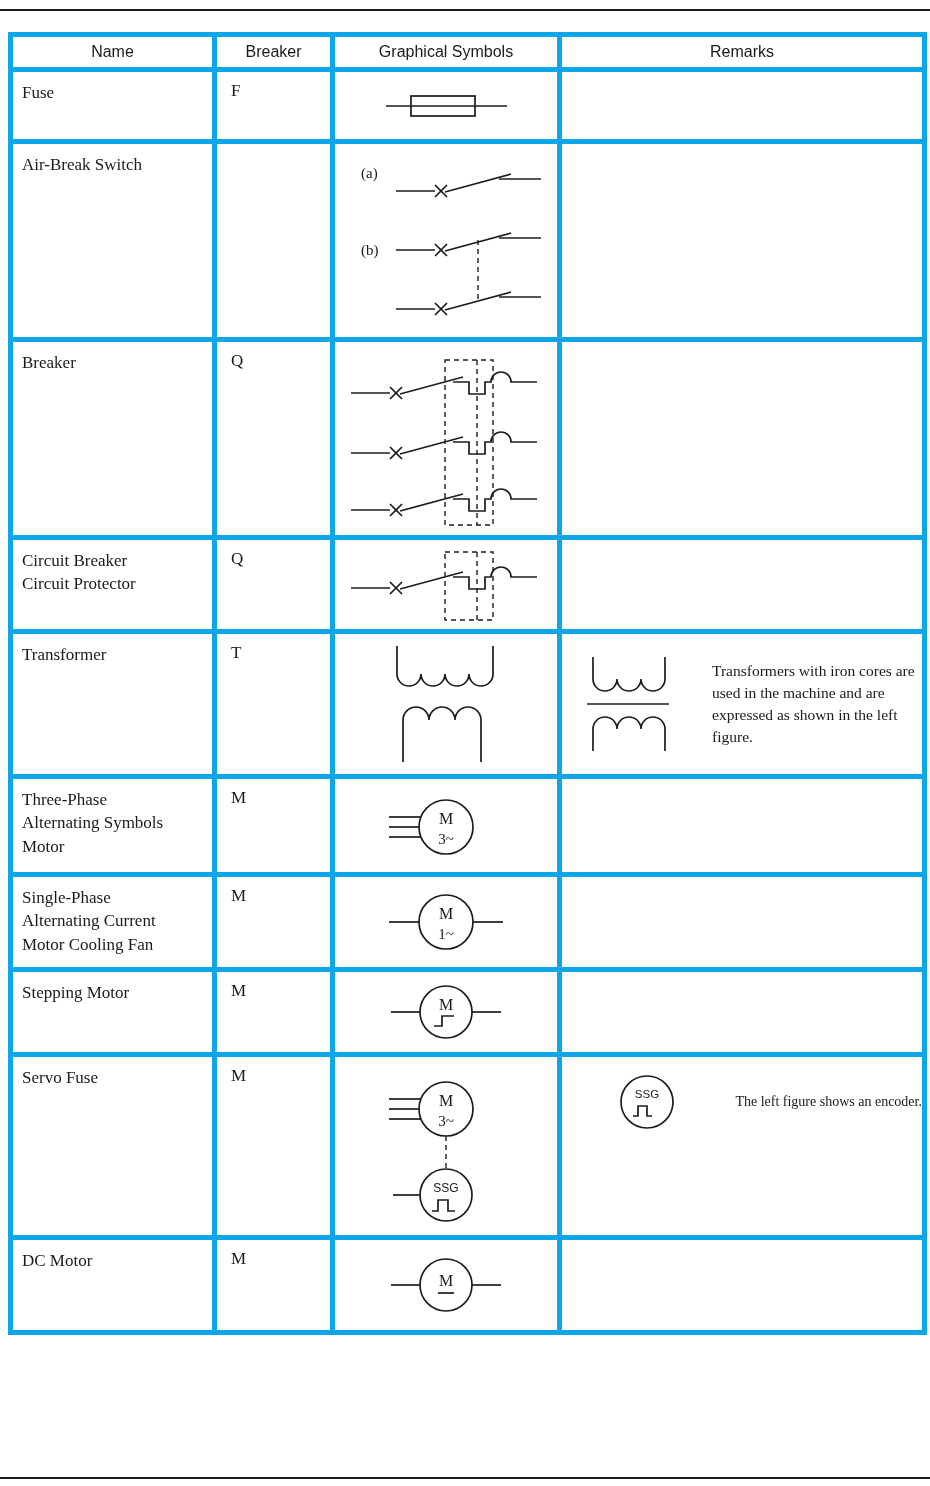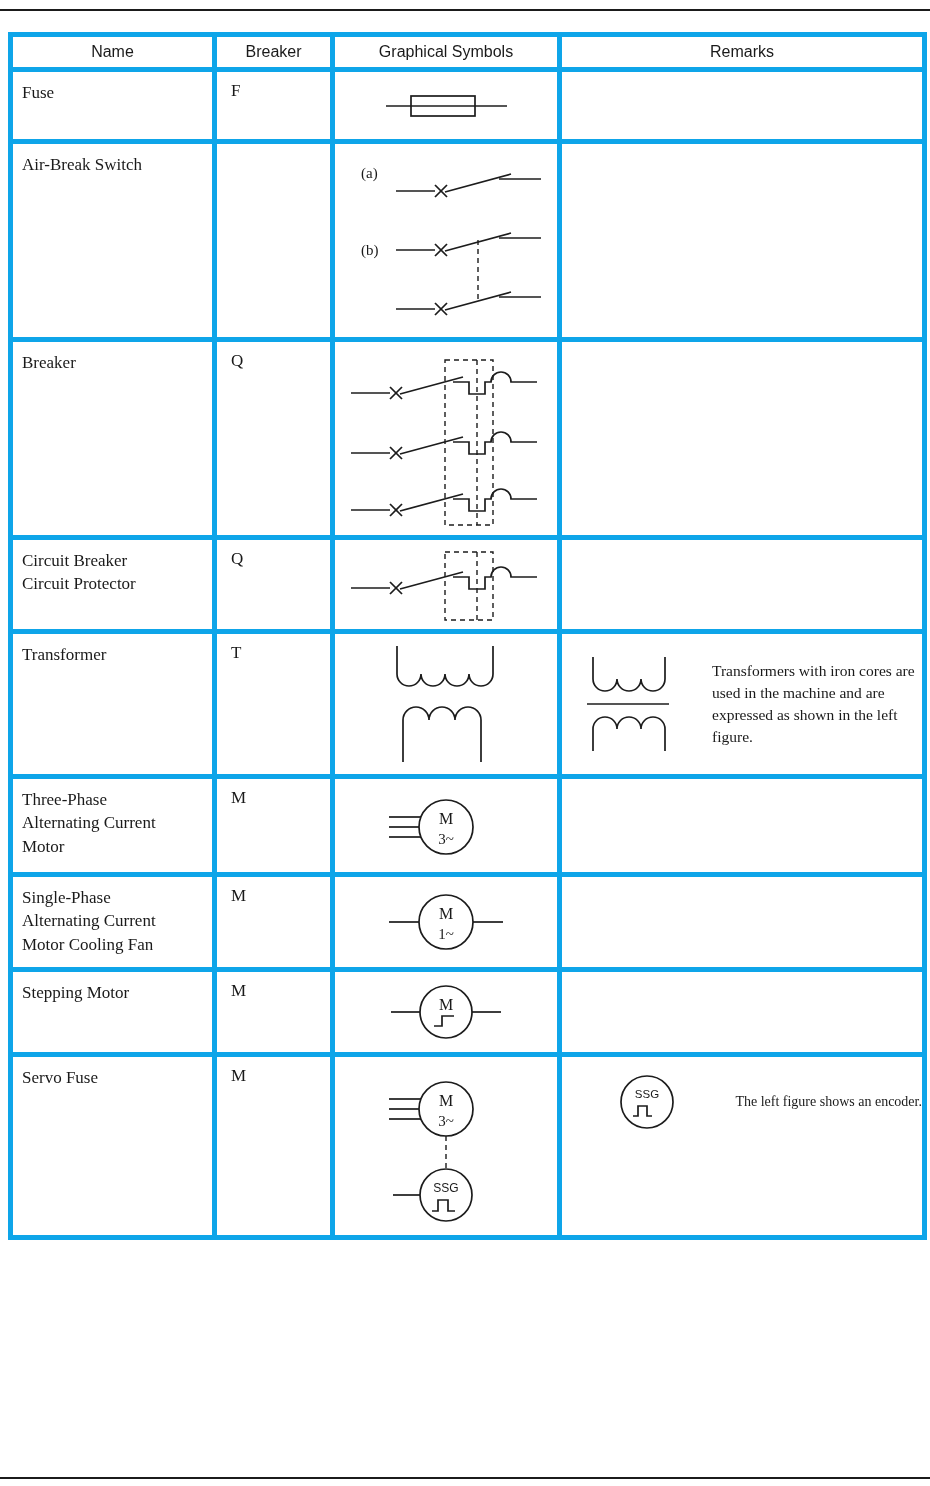--- a/index.html
+++ b/index.html
@@ -166,21 +166,21 @@
           <line x1="8" y1="55" x2="90" y2="55"></line>
           <path d="M14 102 V80 a12 12 0 0 1 24 0 a12 12 0 0 1 24 0 a12 12 0 0 1 24 0 V102"></path>
         </svg>
         <div class="rem-text">Transformers with iron cores are used in the machine and are expressed as shown in the left figure.</div>
       </div>
     </td>
   </tr>
 
   <tr class="r-h5">
     <td class="name-cell">Three-Phase
-Alternating Current
+Alternating Symbols
 Motor</td>
     <td class="sym-cell">M</td>
     <td class="gfx-cell">
       <svg width="190" height="93" viewBox="0 0 190 93">
         <circle cx="95" cy="48" r="27"></circle>
         <line x1="38" y1="38" x2="70" y2="38"></line>
         <line x1="38" y1="48" x2="68" y2="48"></line>
         <line x1="38" y1="58" x2="70" y2="58"></line>
         <text x="95" y="45" font-size="16" text-anchor="middle">M</text>
         <text x="95" y="65" font-size="15" text-anchor="middle">3~</text>
@@ -244,14 +244,28 @@
         <svg width="62" height="62" viewBox="0 0 62 62">
           <circle cx="31" cy="31" r="26"></circle>
           <text x="31" y="27" font-size="11.5" text-anchor="middle" class="svg-sans">SSG</text>
           <path d="M17 45 h5 v-10 h9 v10 h5"></path>
         </svg>
         <div class="rem-text-line">The left figure shows an encoder.</div>
       </div>
     </td>
   </tr>
 
+  <tr class="r-h9">
+    <td class="name-cell">DC Motor</td>
+    <td class="sym-cell">M</td>
+    <td class="gfx-cell">
+      <svg width="190" height="90" viewBox="0 0 190 90">
+        <circle cx="95" cy="45" r="26"></circle>
+        <line x1="40" y1="45" x2="69" y2="45"></line>
+        <line x1="121" y1="45" x2="150" y2="45"></line>
+        <text x="95" y="46" font-size="16" text-anchor="middle">M</text>
+        <line x1="87" y1="53" x2="103" y2="53"></line>
+      </svg>
+    </td>
+    <td class="rem-cell"></td>
+  </tr>
 </tbody>
   </table>
 
 </body></html>

